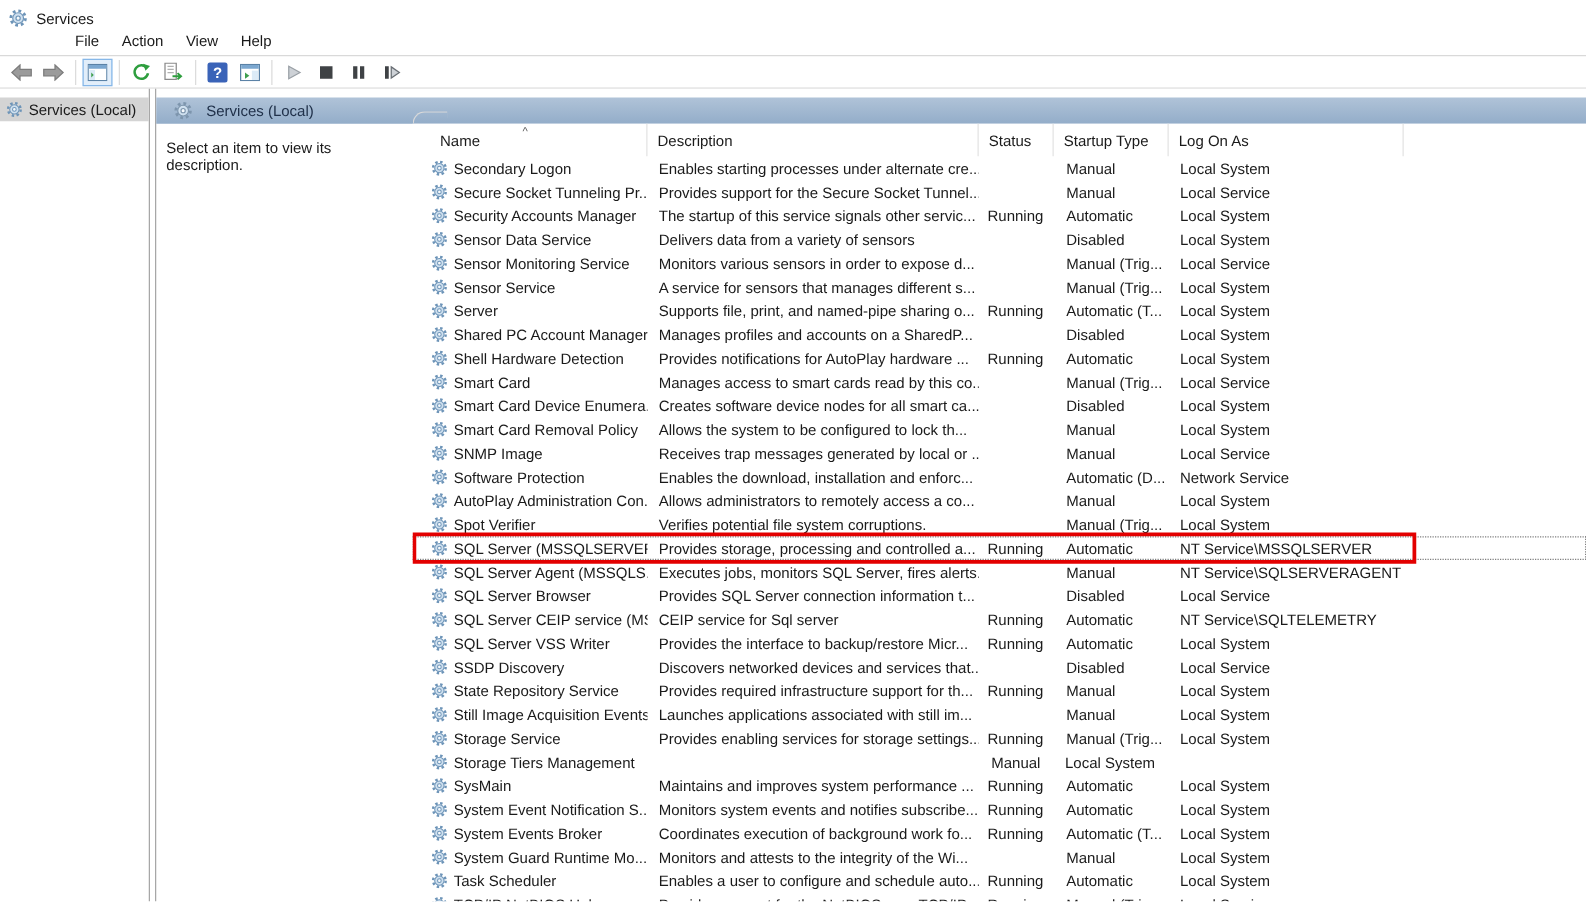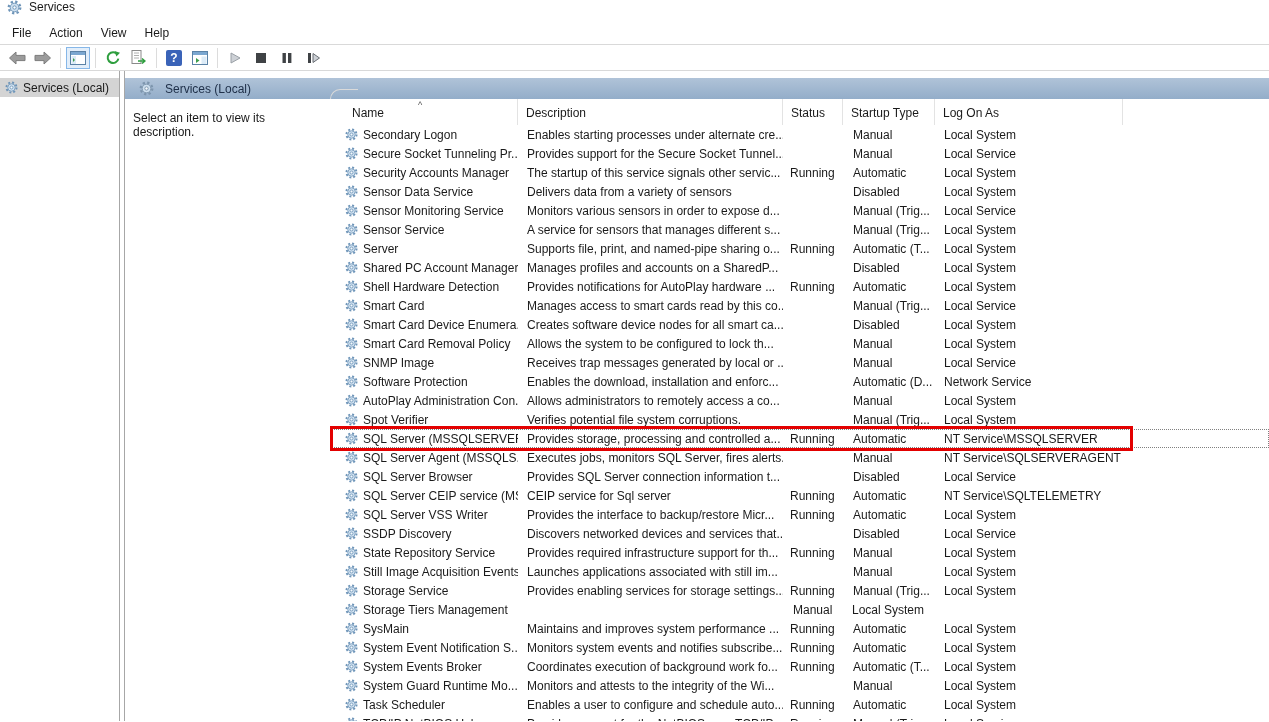--- a/index.html
+++ b/index.html
@@ -1,21 +1,21 @@
 <!DOCTYPE html>
 <html><head>
 <meta charset="utf-8">
 <style>
   * { margin:0; padding:0; box-sizing:border-box; }
   html,body { width:1269px; height:722px; overflow:hidden; background:#fff;
     font-family:"Liberation Sans", sans-serif; color:#1a1a1a; }
 
   
-  .titlebar { height:22px; display:flex; align-items:flex-start; gap:7px; padding-left:7px; font-size:12px; }
-  .menubar { height:22px; display:flex; align-items:center; font-size:12px; }
+  .titlebar { height:22px; display:flex; align-items:flex-end; gap:7px; padding-left:7px; font-size:12px; }
+  .menubar { height:22px; display:flex; align-items:center; font-size:12px;padding-left:48px; }
   .menubar .menu-item { padding:3px 9px; cursor:default; }
   .menubar .menu-item:first-child { padding-left:12px; }
   .toolbar { height:27px; border-top:1px solid #d9d9d9; border-bottom:1px solid #d9d9d9;
     display:flex; align-items:center; padding-left:4px; }
   .tbtn { width:24px; height:22px; display:flex; align-items:center; justify-content:center;
     margin:0 1px; border:1px solid transparent; }
   .tbtn.active { background:#e2eefa; border:1px solid #86b7e8; }
   .tsep { width:1px; height:20px; background:#dcdcdc; margin:0 4px; }
   .help-badge { width:16px; height:16px; background:#3a63b8; color:#fff; border-radius:2px;
     font-size:12px; font-weight:bold; display:flex; align-items:center; justify-content:center; }

